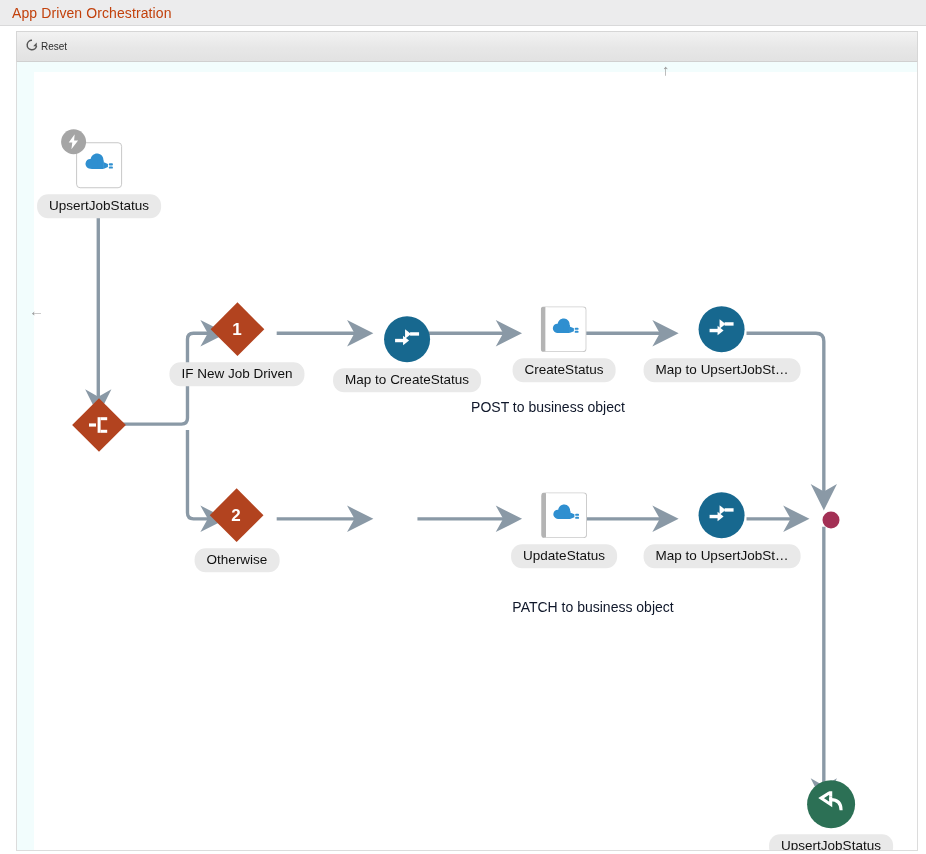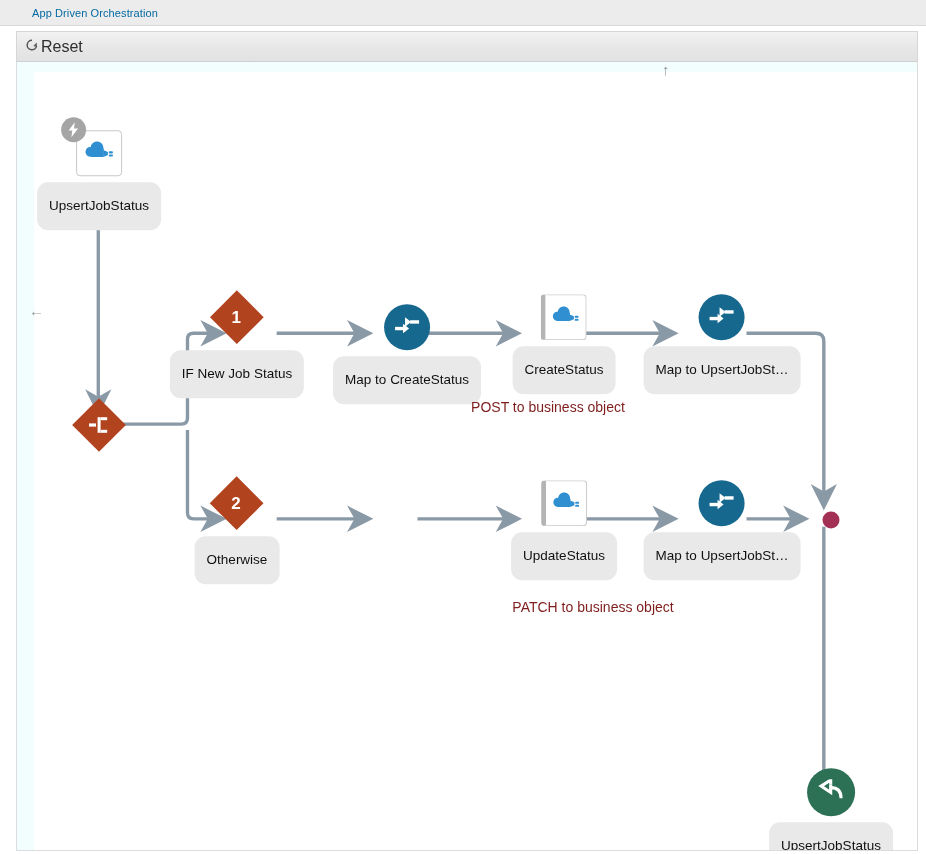--- a/index.html
+++ b/index.html
@@ -19,24 +19,23 @@
   .win-header {
     height: 26px;
     background: #ececed;
     border-bottom: 1px solid #d9d9da;
     display: flex;
     align-items: center;
     padding: 0 0 0 12px;
     box-sizing: border-box;
   }
   .win-title {
-    font-size: 11px;
-    color: #0369a1;
+    font-size: 14px;
+    color: #c2410c;
     letter-spacing: 0.1px;
-    margin-left: 20px;
   }
 
   
   .toolbar {
     position: relative;
     height: 30px;
     margin: 5px 8px 0 16px;
     background: linear-gradient(to bottom, #f2f2f2 0%, #e7e7e7 55%, #e2e2e2 100%);
     border: 1px solid #d6d6d6;
     border-bottom: none;
@@ -46,21 +45,21 @@
   }
   .tb-btn {
     display: flex;
     align-items: center;
     gap: 2px;
     padding: 2px 6px 2px 8px;
     cursor: default;
     user-select: none;
   }
   .tb-btn-label {
-    font-size: 16px;
+    font-size: 10px;
     color: #2e2e2e;
   }
   .reset-ico { display: block; }
 
   
   .canvas-wrap {
     position: relative;
     margin: 0 8px 0 16px;
     height: 790px;
     background: #ffffff;
@@ -166,33 +165,33 @@
   .diamond-wrap {
     width: 54px; height: 54px;
     display: flex; align-items: center; justify-content: center;
   }
 
   
   .pill {
     margin-top: 6px;
     background: #e9e9e9;
     border-radius: 11px;
-    padding: 16px 12px;
+    padding: 4px 12px;
     font-size: 13.5px;
     color: #101010;
     white-space: nowrap;
     line-height: 1.15;
   }
   .pill .b { font-weight: 400; }
 
   
   .annot {
     position: absolute;
     transform: translate(-50%, 0);
-    color: #7f1d1d;
+    color: #0f172a;
     font-size: 14px;
     white-space: nowrap;
   }
 
   
   .merge-dot {
     position: absolute;
     width: 17px; height: 17px;
     border-radius: 50%;
     background: #a33055;
@@ -289,21 +288,21 @@
   </div>
 
   <div class="node" style="left:220px; top:282px;">
     <div class="diamond-wrap">
       <div class="diamond">
         <span class="diamond-inner">1</span>
       </div>
     </div>
     <div class="pill">
       <span class="b">IF</span>
-      <span>New Job Status</span>
+      <span>New Job Driven</span>
     </div>
   </div>
 
   <div class="node" style="left:390px; top:292px;">
     <div class="circle-node">
       <span>
         <svg width="26" height="20" viewBox="0 0 26 20">
           <rect x="1" y="11.6" width="9" height="3.4" fill="#ffffff"></rect>
           <path d="M9 8.6 L15 13.3 L9 18 Z" fill="#ffffff"></path>
           <rect x="16" y="5.0" width="9" height="3.4" fill="#ffffff"></rect>

